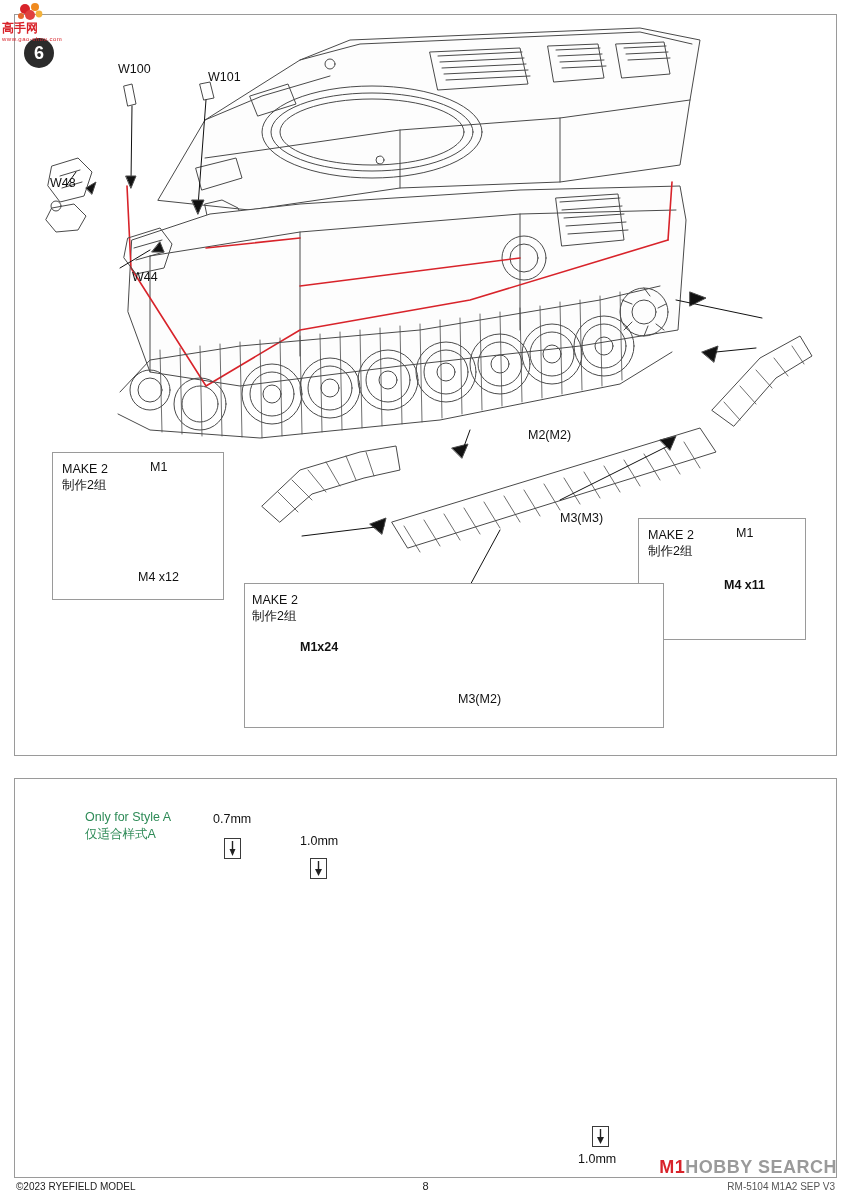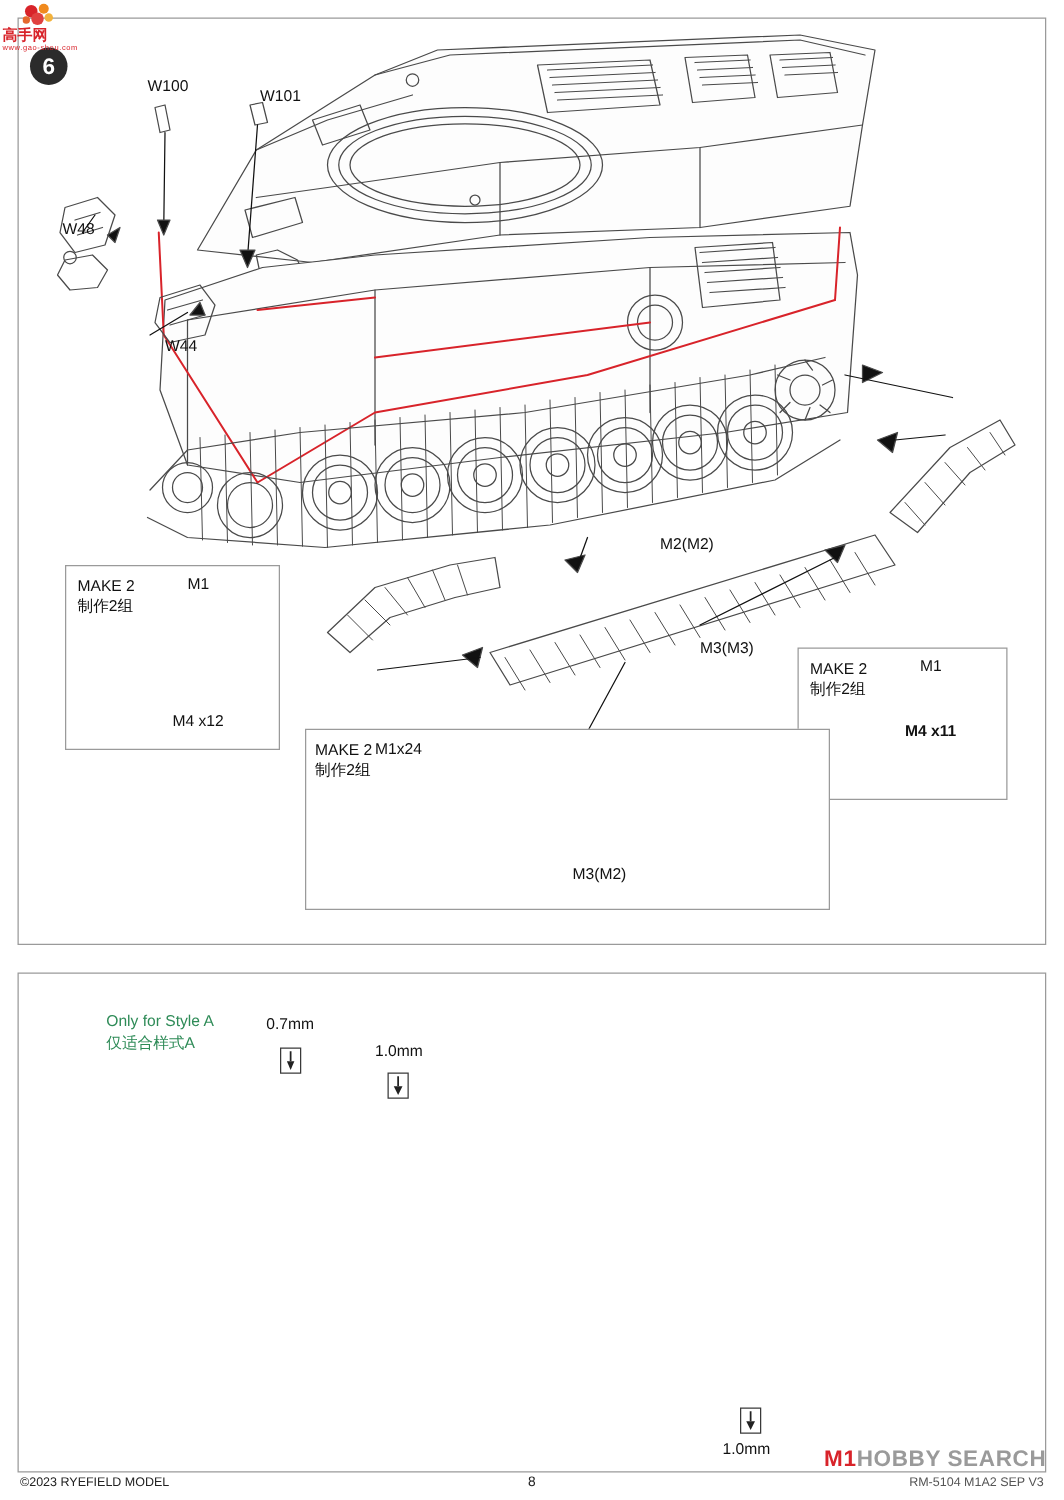--- a/index.html
+++ b/index.html
@@ -458,21 +458,21 @@
 
   <div class="subbox" id="sub-right"></div>
   <div class="lbl" style="left:648px; top:528px;">MAKE 2</div>
   <div class="lbl" style="left:648px; top:544px;">制作2组</div>
   <div class="lbl" style="left:736px; top:526px;">M1</div>
   <div class="lbl" style="left:724px; top:578px;font-weight:bold;">M4 x11</div>
 
   <div class="subbox" id="sub-center"></div>
   <div class="lbl" style="left:252px; top:593px;">MAKE 2</div>
   <div class="lbl" style="left:252px; top:609px;">制作2组</div>
-  <div class="lbl" style="left:300px; top:592px;">M1x24</div>
+  <div class="lbl" style="left:300px; top:640px;font-weight:bold;">M1x24</div>
   <div class="lbl" style="left:458px; top:692px;">M3(M2)</div>
 
   <div class="panel" id="panel-bottom"></div>
 
   <div class="lbl green" style="left:85px; top:810px;text-align:right;">Only for Style A</div>
   <div class="lbl green" style="left:85px; top:827px;">仅适合样式A</div>
 
   <div class="lbl" style="left:213px; top:812px;">0.7mm</div>
   <div class="lbl" style="left:300px; top:834px;">1.0mm</div>
   <div class="lbl" style="left:578px; top:1152px;">1.0mm</div>

